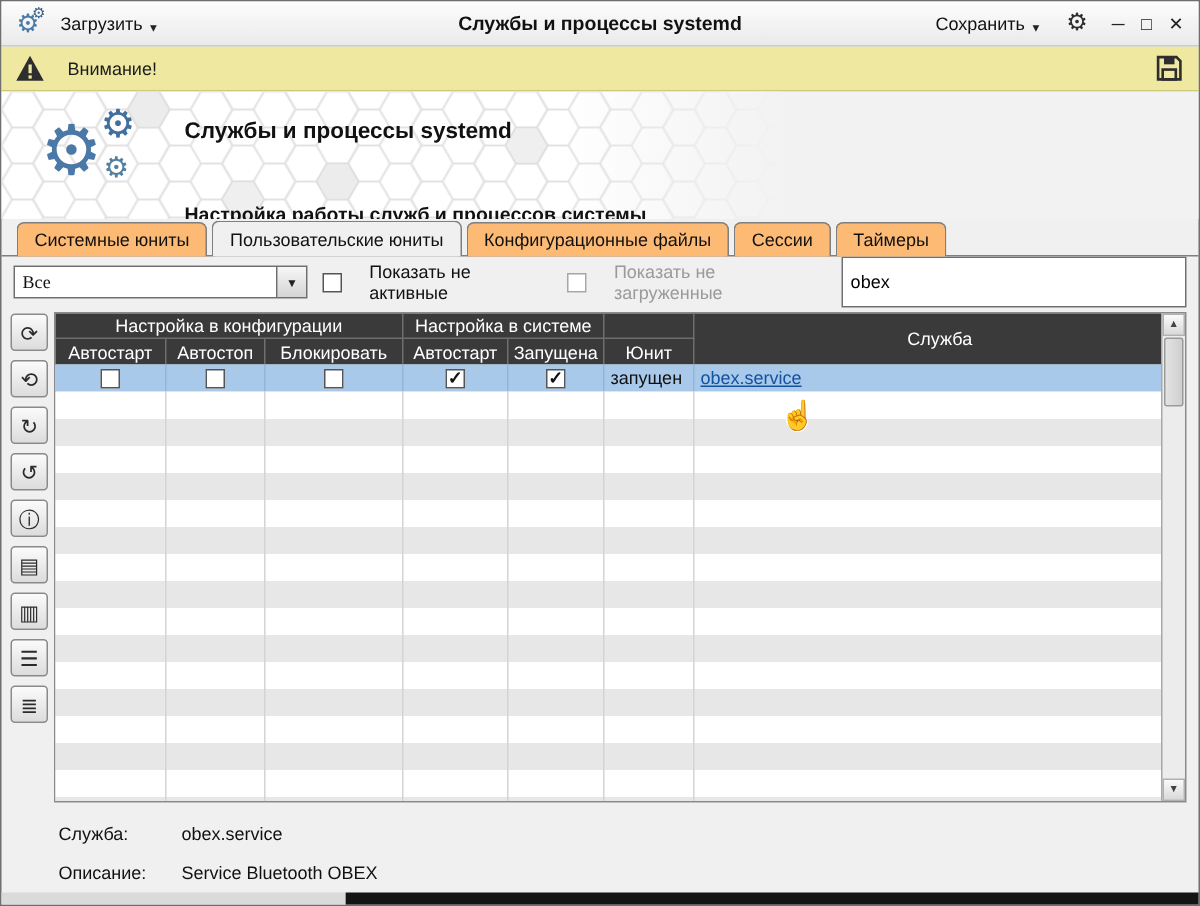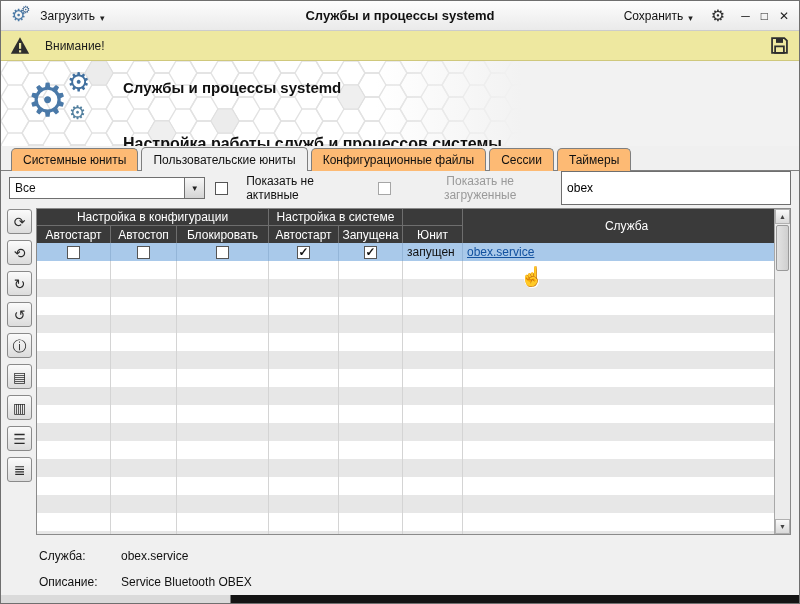--- a/index.html
+++ b/index.html
@@ -28,40 +28,40 @@
   
   .banner { height: 85px; flex: 0 0 85px; background: #f2f2f2; position: relative; overflow: hidden; }
   .hex-svg { position: absolute; left: 0; top: 0; }
   .hex-fade { position: absolute; left: 0; top: 0; width: 520px; height: 85px; background: linear-gradient(to right, rgba(242,242,242,0) 72%, rgba(242,242,242,1) 100%); }
   .logo { position: absolute; left: 26px; top: 8px; width: 80px; height: 70px; color: #4a79a8; }
   .logo .g1 { position: absolute; left: 0; top: 8px; font-size: 46px; line-height: 1; }
   .logo .g2 { position: absolute; left: 40px; top: 0; font-size: 26px; line-height: 1; color: #41709f; }
   .logo .g3 { position: absolute; left: 42px; top: 34px; font-size: 19px; line-height: 1; color: #53809f; }
   .banner-text { position: absolute; left: 122px; top: 18px; }
   .banner-title { font-size: 15px; font-weight: bold; margin-bottom: 10px; }
-  .banner-subtitle { font-size: 16px; font-weight: bold; margin-top: 39px; }
+  .banner-subtitle { font-size: 13px; font-weight: bold; margin-top: 39px; }
 
   
   .tabs { flex: 0 0 24px; display: flex; align-items: flex-end; padding-left: 10px; position: relative; z-index: 2; }
   .tab { border: 1px solid #7f7f7f; border-bottom: none; border-radius: 5px 5px 0 0; background: #fdba74; padding: 4px 11px 4px; margin-right: 3px; font-size: 12px; white-space: nowrap; margin-bottom: -1px; }
   .tab.active { background: #f0f0f0; padding-top: 5px; }
 
   
   .content { flex: 1; border-top: 1px solid #7f7f7f; display: flex; flex-direction: column; min-height: 0; }
 
   .filter-row { flex: 0 0 32px; display: flex; align-items: center; padding: 0 8px; gap: 10px; }
   .combo { display: flex; width: 198px; height: 22px; background: #fff; border: 1px solid #6f6f6f; align-items: stretch; }
-  .combo-value { flex: 1; display: flex; align-items: center; padding: 0 5px; }
+  .combo-value { flex: 1; display: flex; align-items: center; padding: 0 5px; font-family: Liberation Serif, serif; }
   .combo-btn { width: 20px; background: linear-gradient(#f7f7f7, #d4d4d4); border-left: 1px solid #6f6f6f; display: flex; align-items: center; justify-content: center; font-size: 8px; color: #222; }
   .cb { width: 13px; height: 13px; border: 1px solid #555; background: #fff; display: inline-flex; align-items: center; justify-content: center; flex: 0 0 13px; }
   .cb.checked::after { content: "✓"; font-size: 12px; font-weight: bold; color: #111; line-height: 1; }
   .cb.disabled { border-color: #a6a6a6; }
   .cb-group { display: flex; align-items: center; gap: 18px; }
   .cb-label { font-size: 12px; }
-  .cb-label.disabled { color: #9a9a9a; text-align: center; }
+  .cb-label.disabled { color: #9a9a9a; }
   .search-input { margin-left: auto; width: 232px; height: 34px; border: 1px solid #6f6f6f; padding: 0 5px; font-family: "Liberation Sans", sans-serif; font-size: 12px; background: #fff; }
 
   
   .table-zone { flex: 1; display: flex; padding: 3px 8px 2px 6px; gap: 3px; min-height: 0; }
   .tool-col { flex: 0 0 26px; display: flex; flex-direction: column; gap: 6px; padding-top: 1px; }
   .tool { width: 25px; height: 25px; border: 1px solid #8a8a8a; border-radius: 3px; background: linear-gradient(#fbfbfb, #dcdcdc); display: flex; align-items: center; justify-content: center; padding: 0; cursor: default; }
   .ticon { font-size: 14px; color: #2b2b2b; line-height: 1; }
 
   .table-wrap { flex: 1; position: relative; border: 1px solid #8a8a8a; background: #fff; display: flex; flex-direction: column; min-width: 0; }
   .cols { display: grid; grid-template-columns: 74px 66px 92px 70px 64px 60px 1fr; }

